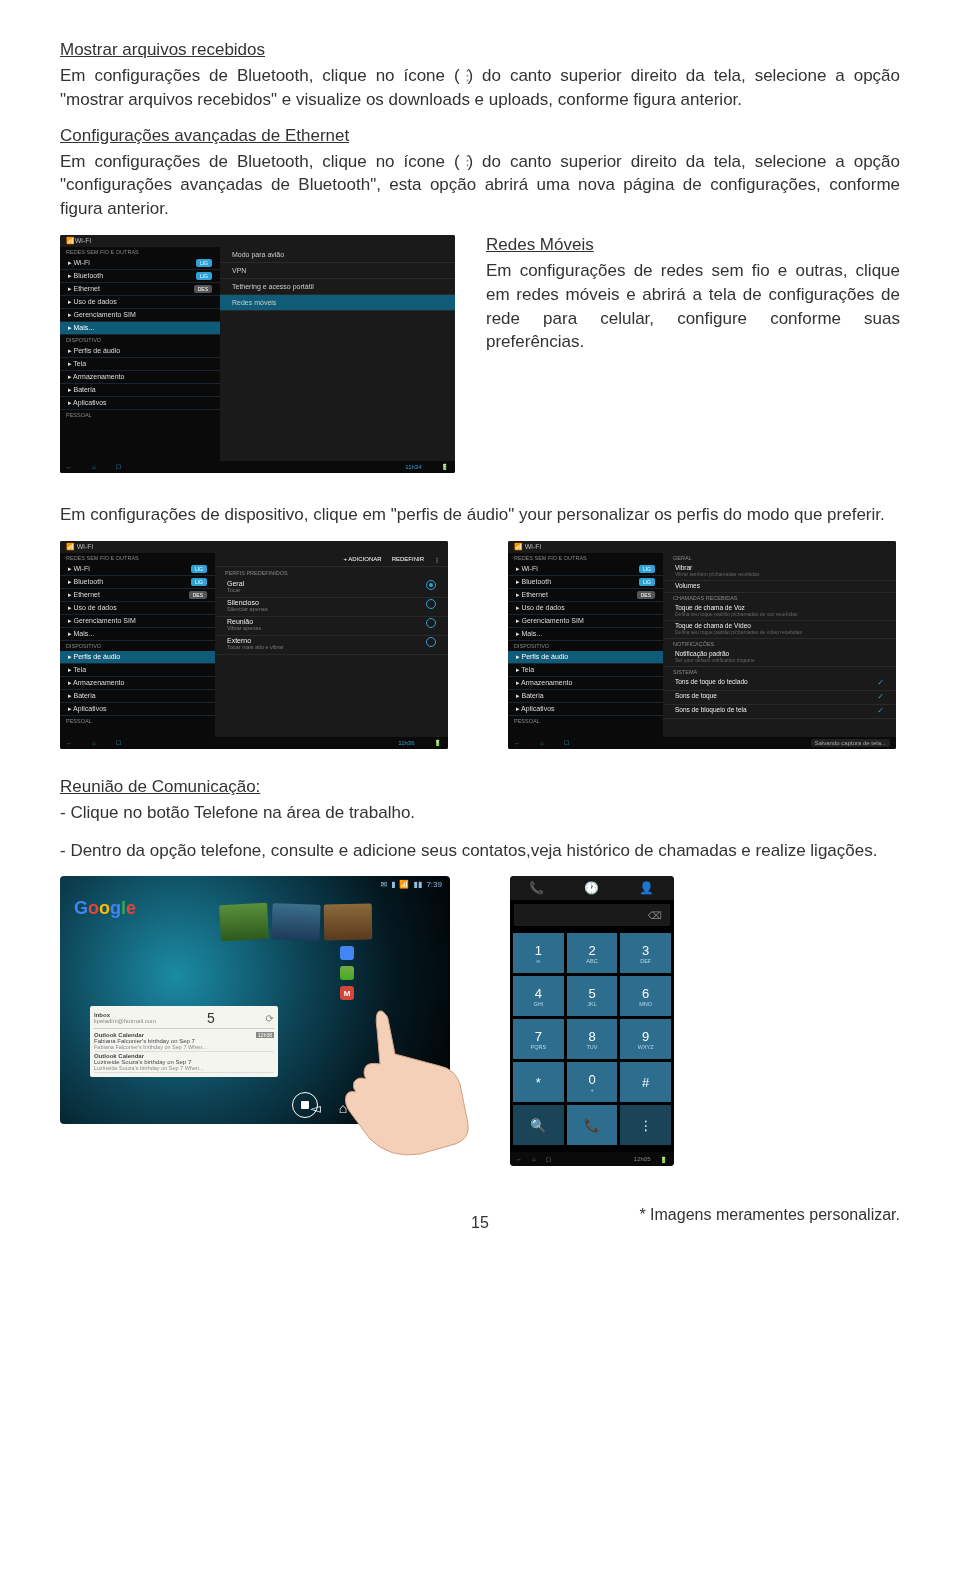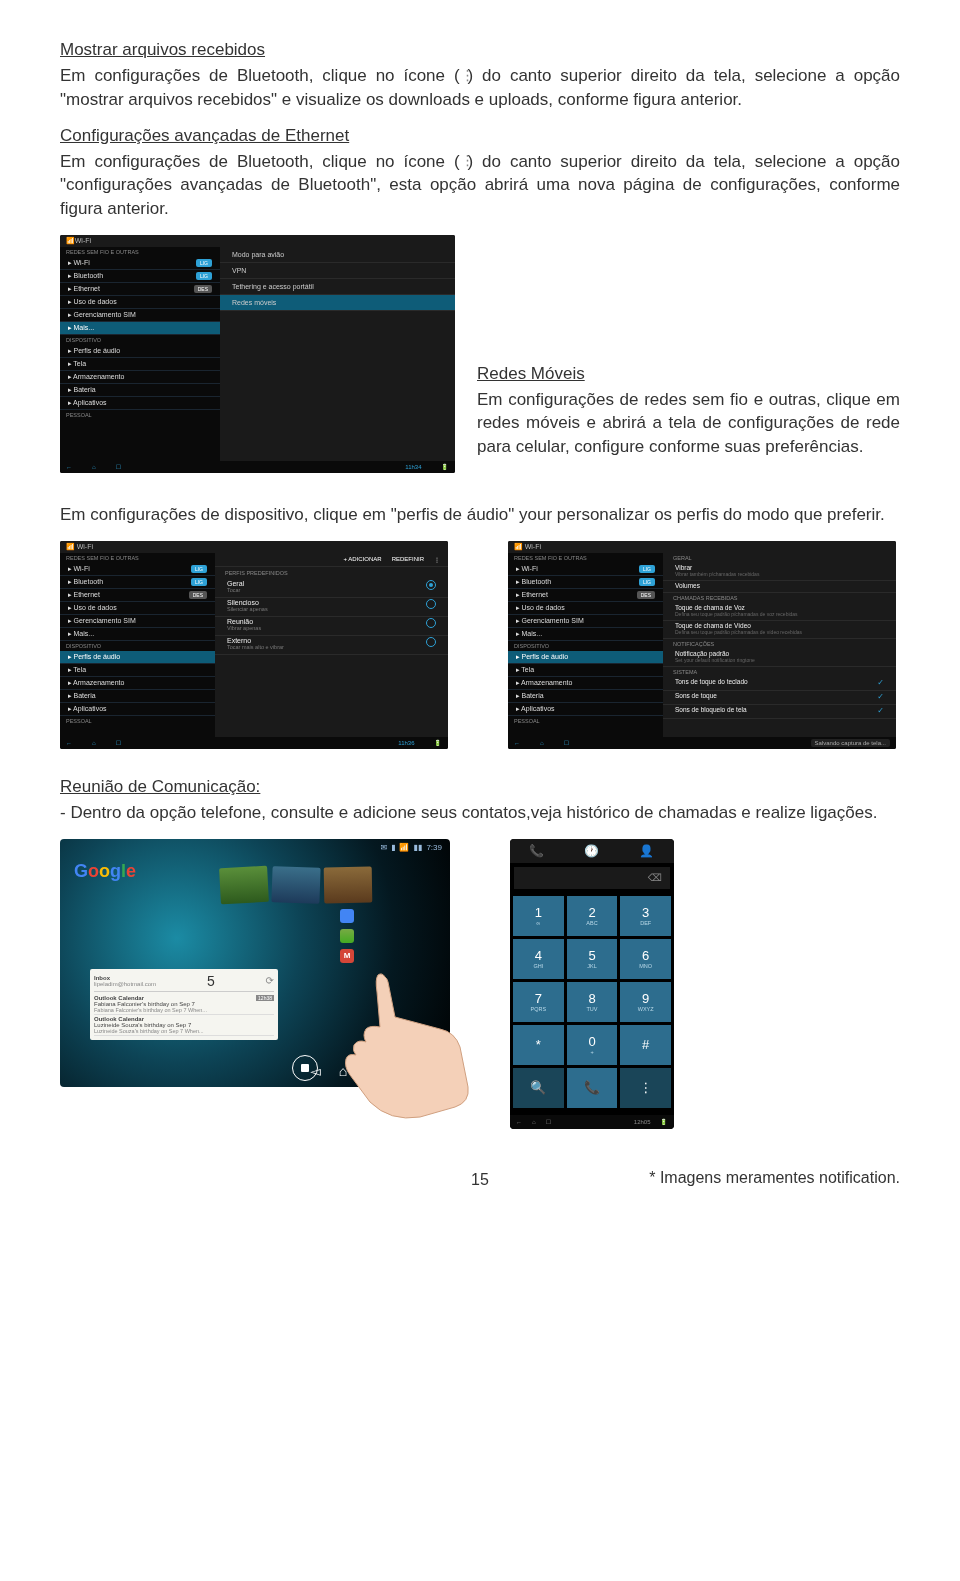--- a/index.html
+++ b/index.html
@@ -30,23 +30,22 @@
   .icon-inline::before {
     content: "⋮";
     font-size: 14px;
     color: #888;
     position: absolute;
     left: 1px;
     top: -4px;
   }
   .row-1 {
     display: flex;
-    gap: 22px;
+    gap: 31px;
     margin-bottom: 30px;
-    align-items: flex-end;
   }
   .shot {
     background: #000;
     border-radius: 2px;
     overflow: hidden;
     font-size: 7px;
     color: #ddd;
     position: relative;
   }
   .shot1 { width: 395px; height: 238px; }
@@ -595,20 +594,21 @@
       <span>←</span>
         <span>⌂</span>
         <span>☐</span>
       <span style="margin-left:auto;background:#222;padding:1px 4px;border-radius:2px;color:#aaa">Salvando captura de tela...</span>
     </div>
   </div>
 </div>
 
 <div>
   <div class="section-title">Reunião de Comunicação:</div>
+  <div class="para">- Clique no botão Telefone na área de trabalho.</div>
   <div class="para">- Dentro da opção telefone, consulte e adicione seus contatos,veja histórico de chamadas e realize ligações.</div>
 </div>
 
 <div class="row-3">
   <div class="tablet">
     <div class="tstatus">
       <span>✉</span>
       <span>▮</span>
       <span>📶</span>
       <span>▮▮</span>
@@ -726,15 +726,15 @@
       <span>←</span>
         <span>⌂</span>
         <span>☐</span>
       <span style="margin-left:auto">12h05</span>
         <span>🔋</span>
     </div>
   </div>
 </div>
 
 <div class="footer">
-  <span style="margin:2px auto">15</span>
-  <span style="position:absolute;right:60px">* Imagens meramentes notification.</span>
+  <span style="margin:8px auto">15</span>
+  <span style="position:absolute;right:60px">* Imagens meramentes personalizar.</span>
 </div>
 
 </body></html>

